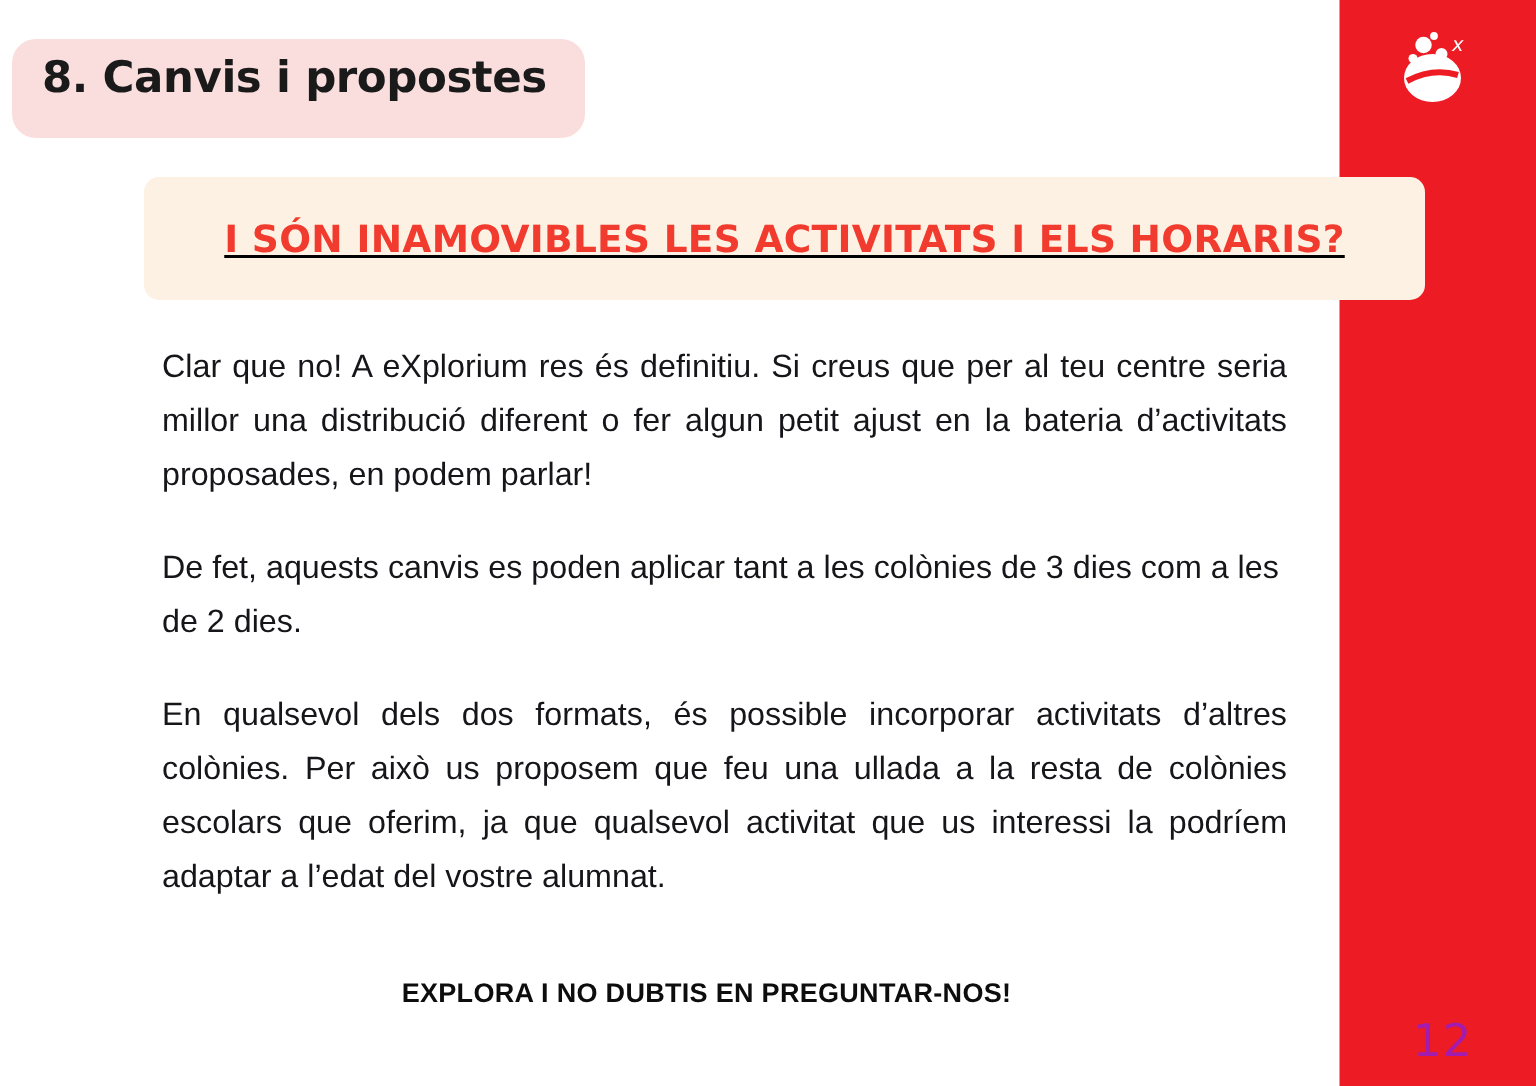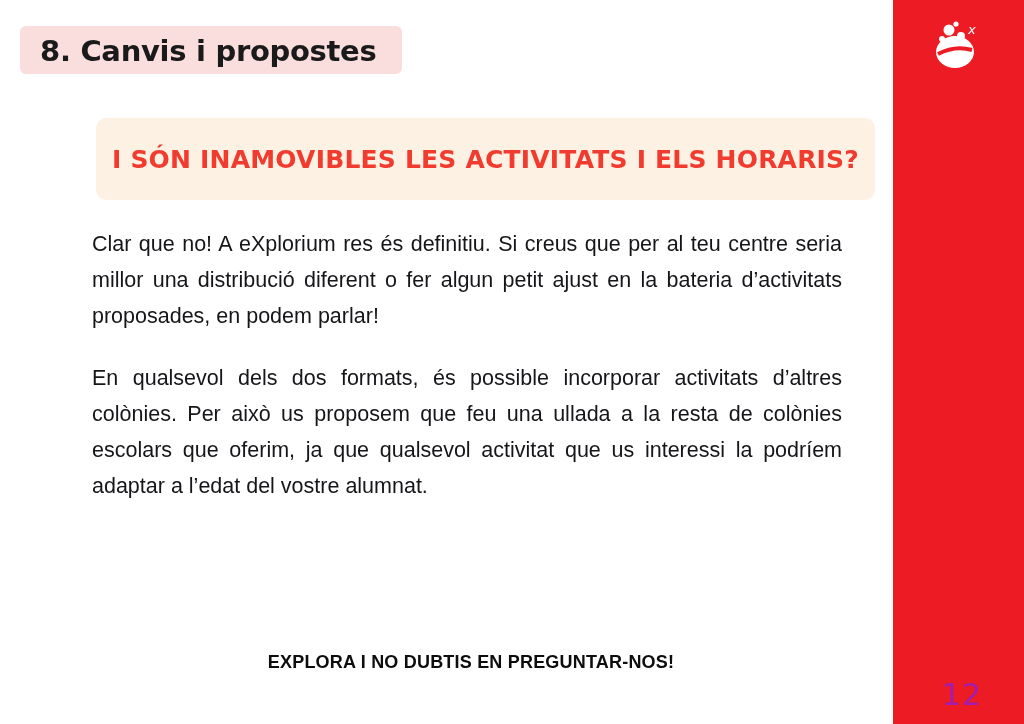--- a/index.html
+++ b/index.html
@@ -44,62 +44,63 @@
     font-size: 30px;
     font-weight: 400;
     letter-spacing: 1px;
     line-height: 1;
     margin-left: 15px;
   }
 
   
   .section-chip {
     position: absolute;
-    left: 20px;
+    left: 8px;
     top: 26px;
     background: #f9dedd;
-    border-radius: 6px;
-    padding: 8px 26px 6px 20px;
+    border-radius: 16px;
+    padding: 8px 26px 24px 20px;
   }
   .section-chip-text {
     font-family: "DejaVu Sans", sans-serif;
     font-size: 29px;
     font-weight: bold;
     color: #1a1a1a;
     letter-spacing: -0.3px;
     white-space: nowrap;
   }
 
   
   .question-banner {
     position: absolute;
     left: 96px;
     top: 118px;
-    width: 779px;
+    width: 854px;
     height: 82px;
     background: #fdf1e3;
     border-radius: 10px;
     display: flex;
     align-items: center;
     justify-content: center;
+    text-decoration: underline;
   }
   .question-text {
     color: #f03b2e;
     font-family: "DejaVu Sans", sans-serif;
     font-size: 25px;
     font-weight: bold;
     letter-spacing: 0.2px;
     text-align: center;
     white-space: nowrap;
   }
 
   
   .body-copy {
     position: absolute;
-    left: 92px;
+    left: 108px;
     top: 226px;
     width: 750px;
   }
   .para {
     color: #16161a;
     font-family: "Liberation Sans", sans-serif;
     font-size: 21.5px;
     line-height: 36px;
     margin: 0 0 26px 0;
     text-align: justify;
@@ -143,16 +144,17 @@
 <div class="section-chip">
   <div class="section-chip-text">8. Canvis i propostes</div>
 </div>
 
 <div class="question-banner">
   <div class="question-text">I SÓN INAMOVIBLES LES ACTIVITATS I ELS HORARIS?</div>
 </div>
 
 <div class="body-copy">
   <p class="para">Clar que no! A eXplorium res és definitiu. Si creus que per al teu centre seria millor una distribució diferent o fer algun petit ajust en la bateria d’activitats proposades, en podem parlar!</p>
+  <p class="para nojustify">De fet, aquests canvis es poden aplicar tant a les colònies de 3 dies com a les de 2 dies.</p>
   <p class="para last">En qualsevol dels dos formats, és possible incorporar activitats d’altres colònies. Per això us proposem que feu una ullada a la resta de colònies escolars que oferim, ja que qualsevol activitat que us interessi la podríem adaptar a l’edat del vostre alumnat.</p>
 </div>
 
 <div class="closing">EXPLORA I NO DUBTIS EN PREGUNTAR-NOS!</div>
 
 </body></html>

